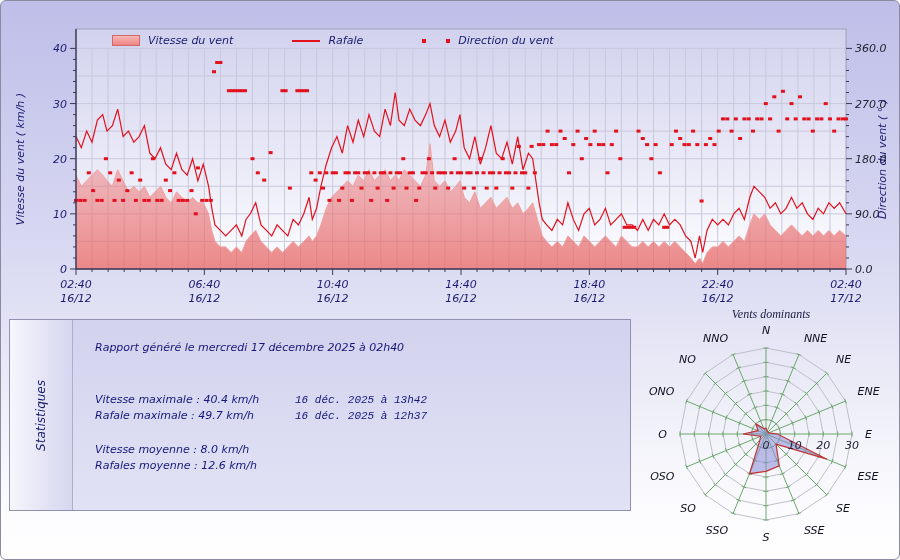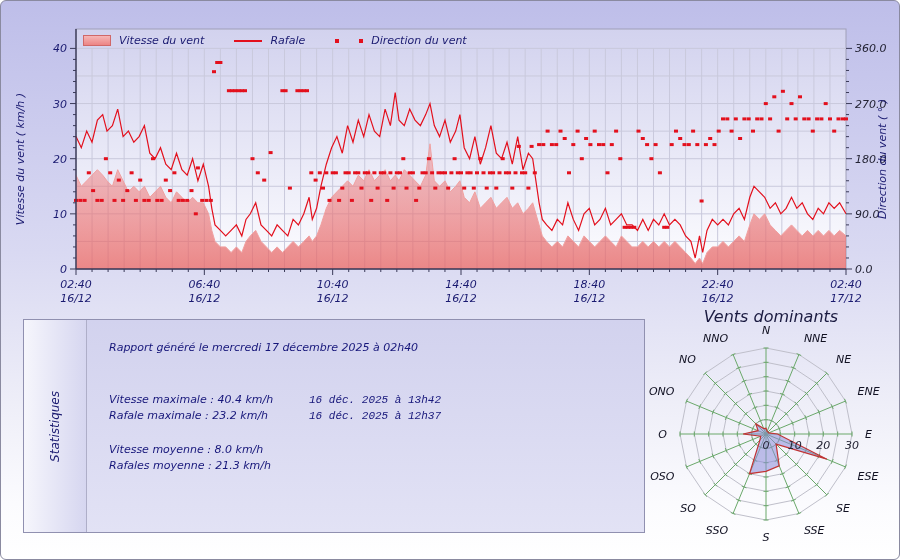--- a/index.html
+++ b/index.html
@@ -4,30 +4,30 @@
 <style>
   html,body{margin:0;padding:0;}
   .screen{
     position:relative; width:900px; height:560px; overflow:hidden;
     font-family:"DejaVu Sans", sans-serif;
     background:linear-gradient(to bottom,#bebee9 0%,#c9c9ed 18%,#d9d9f2 45%,#eeeef8 72%,#fbfbfe 90%,#ffffff 100%);
     border:1px solid #8a8aa0; border-radius:6px; box-sizing:border-box;
   }
   svg text{font-family:"DejaVu Sans", sans-serif; font-style:italic;}
   .legend{position:absolute; left:82px; top:33px; display:flex; align-items:center; font-style:italic; font-size:11px; color:#1a1a70;}
-  .legend .item{display:flex; align-items:center; margin-right:30px;}
+  .legend .item{display:flex; align-items:center; margin-right:30px;margin-left:29px;}
   .swatch{width:26px;height:9px;background:linear-gradient(to bottom,#f6b6b6,#ec8585);border:1px solid #d06868;margin-right:8px;}
   .linesw{width:28px;height:2px;background:#e3101d;margin-right:8px;}
   .sq{width:4px;height:4px;background:#e3101d;}
   .sq1{margin-right:20px;} .sq2{margin-right:8px;}
   .yaxis-title{position:absolute; width:220px; height:14px; text-align:center;
     font-style:italic; font-size:11px; color:#1a1a70; transform:rotate(-90deg);}
   .rose-title{position:absolute; left:640px; top:306px; width:260px; text-align:center;
-    font-style:italic; font-size:16px; color:#1a1a40;}
-  .stats{position:absolute; left:22px; top:318px; width:622px; height:214px;
+    font-style:italic; font-size:12px; color:#1a1a40;font-family:Liberation Serif, serif;}
+  .stats{position:absolute; left:8px; top:318px; width:622px; height:192px;
     border:1px solid #9090b0; background:linear-gradient(to bottom,#d2d2ee,#e2e2f5);
     display:flex; box-sizing:border-box;justify-content:space-between;}
   .stats-side{width:62px; border-right:1px solid #aeaec8;
     background:linear-gradient(to right,#f6f6fc,#d6d6f0);
     display:flex; align-items:center; justify-content:center;}
   .stats-side span{writing-mode:vertical-rl; transform:rotate(180deg);
     font-style:italic; font-size:12px; color:#1a1a70;}
   .stats-body{flex:1; padding:20px 10px 0 22px; font-style:italic; font-size:11px;
     color:#16167a; line-height:16px;}
   .stats-body .gap{height:18px;}
@@ -456,26 +456,26 @@
     </div>
     <div class="stats-body">
       <div>Rapport généré le mercredi 17 décembre 2025 à 02h40</div>
       <div class="gap"></div>
       <div class="gap"></div>
       <div class="row2">
         <span>Vitesse maximale : 40.4 km/h</span>
         <span class="date">16 déc. 2025 à 13h42</span>
       </div>
       <div class="row2">
-        <span>Rafale maximale : 23.2 km/h</span>
+        <span>Rafale maximale : 49.7 km/h</span>
         <span class="date">16 déc. 2025 à 12h37</span>
       </div>
       <div class="gap"></div>
       <div>Vitesse moyenne : 8.0 km/h</div>
-      <div>Rafales moyenne : 21.3 km/h</div>
+      <div>Rafales moyenne : 12.6 km/h</div>
     </div>
   </div>
 
   <div class="rose-title">Vents dominants</div>
   <svg id="rosesvg" width="260" height="245" viewBox="0 0 260 245" style="position:absolute;left:640px;top:315px;">
       <polygon points="125.0,103.7 130.5,104.8 135.1,107.9 138.2,112.5 139.3,118.0 138.2,123.5 135.1,128.1 130.5,131.2 125.0,132.3 119.5,131.2 114.9,128.1 111.8,123.5 110.7,118.0 111.8,112.5 114.9,107.9 119.5,104.8 " fill="none" stroke="#bfbfca" stroke-width="1"></polygon>
       <polygon points="125.0,89.3 136.0,91.5 145.3,97.7 151.5,107.0 153.7,118.0 151.5,129.0 145.3,138.3 136.0,144.5 125.0,146.7 114.0,144.5 104.7,138.3 98.5,129.0 96.3,118.0 98.5,107.0 104.7,97.7 114.0,91.5 " fill="none" stroke="#bfbfca" stroke-width="1"></polygon>
       <polygon points="125.0,75.0 141.5,78.3 155.4,87.6 164.7,101.5 168.0,118.0 164.7,134.5 155.4,148.4 141.5,157.7 125.0,161.0 108.5,157.7 94.6,148.4 85.3,134.5 82.0,118.0 85.3,101.5 94.6,87.6 108.5,78.3 " fill="none" stroke="#bfbfca" stroke-width="1"></polygon>
       <polygon points="125.0,60.7 146.9,65.0 165.5,77.5 178.0,96.1 182.3,118.0 178.0,139.9 165.5,158.5 146.9,171.0 125.0,175.3 103.1,171.0 84.5,158.5 72.0,139.9 67.7,118.0 72.0,96.1 84.5,77.5 103.1,65.0 " fill="none" stroke="#bfbfca" stroke-width="1"></polygon>
       <polygon points="125.0,46.3 152.4,51.8 175.7,67.3 191.2,90.6 196.7,118.0 191.2,145.4 175.7,168.7 152.4,184.2 125.0,189.7 97.6,184.2 74.3,168.7 58.8,145.4 53.3,118.0 58.8,90.6 74.3,67.3 97.6,51.8 " fill="none" stroke="#bfbfca" stroke-width="1"></polygon>

